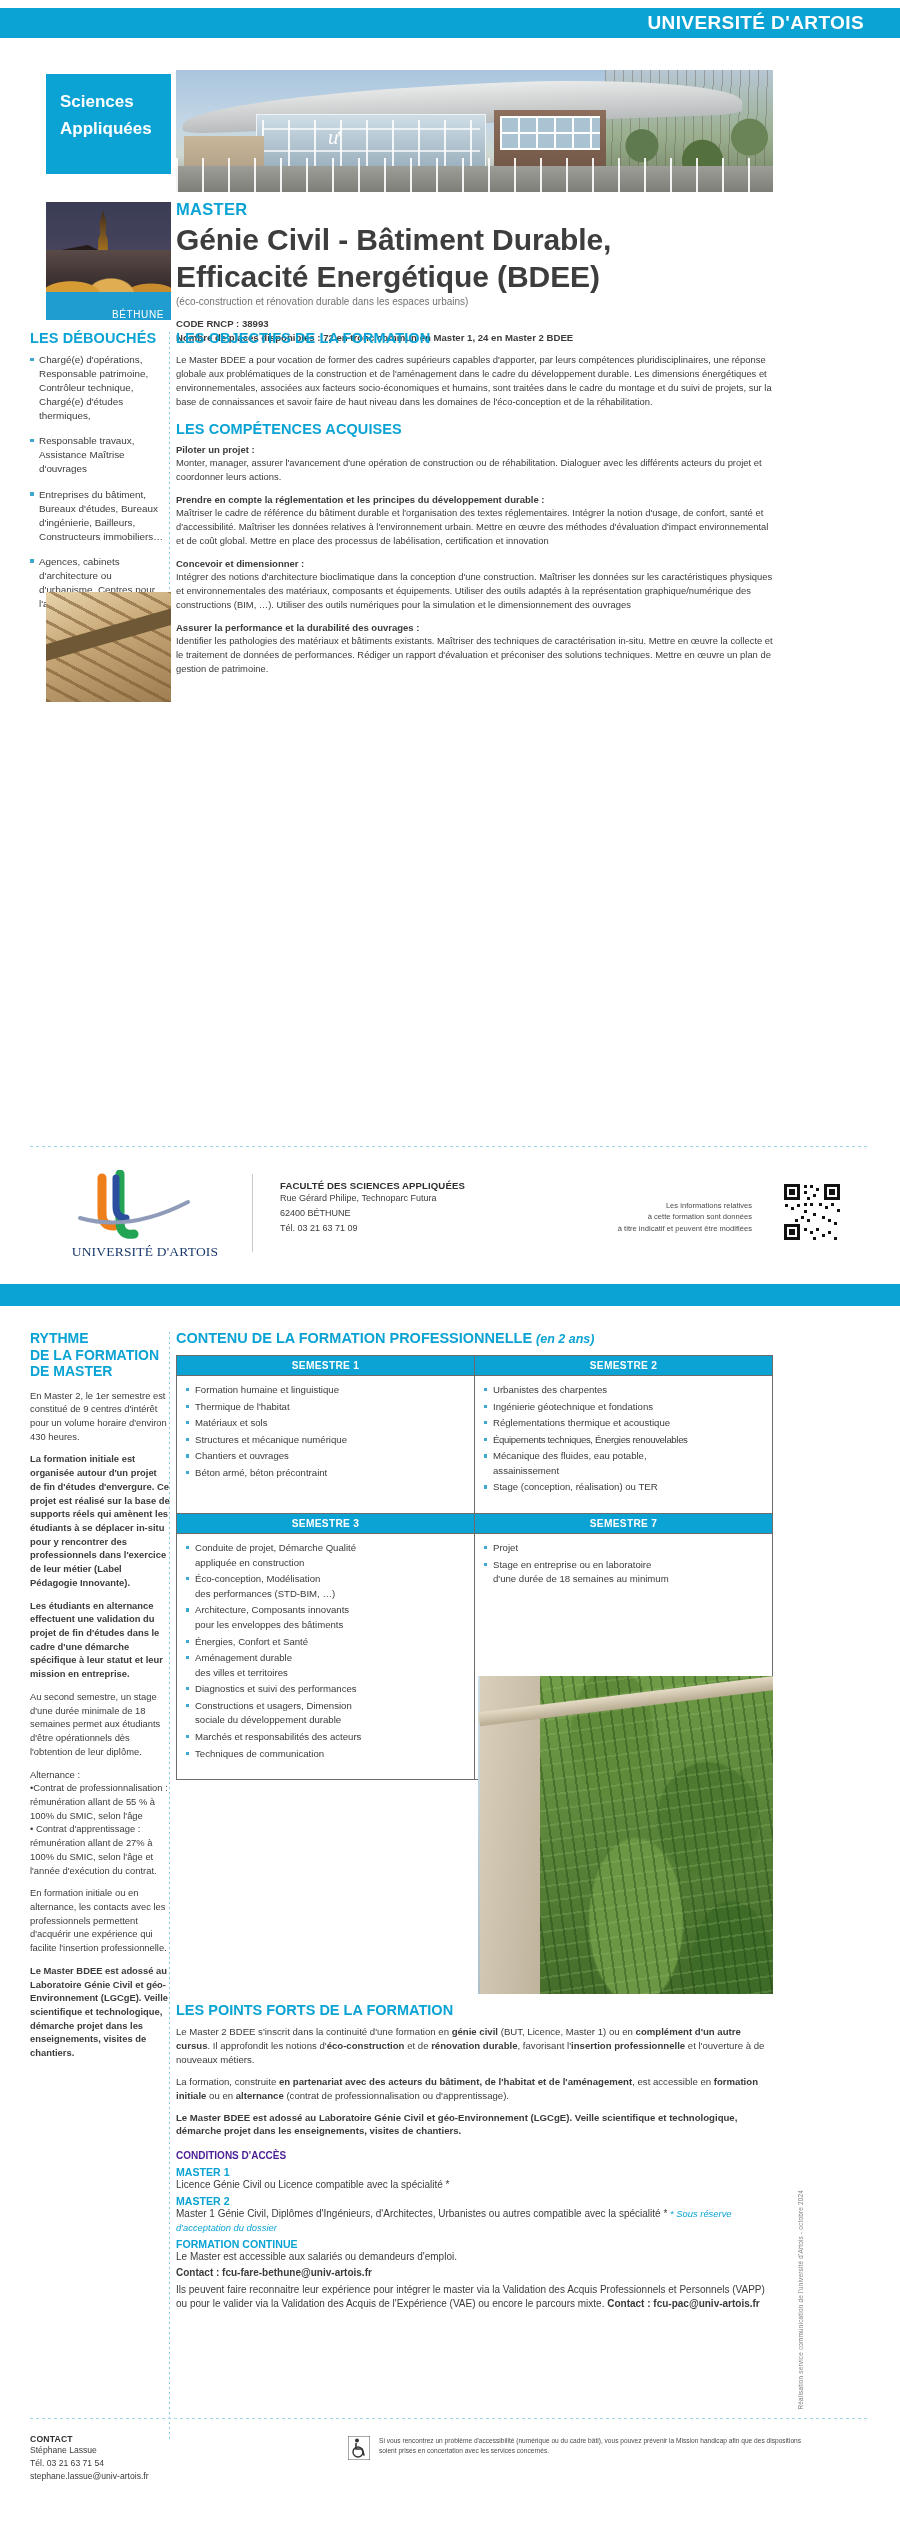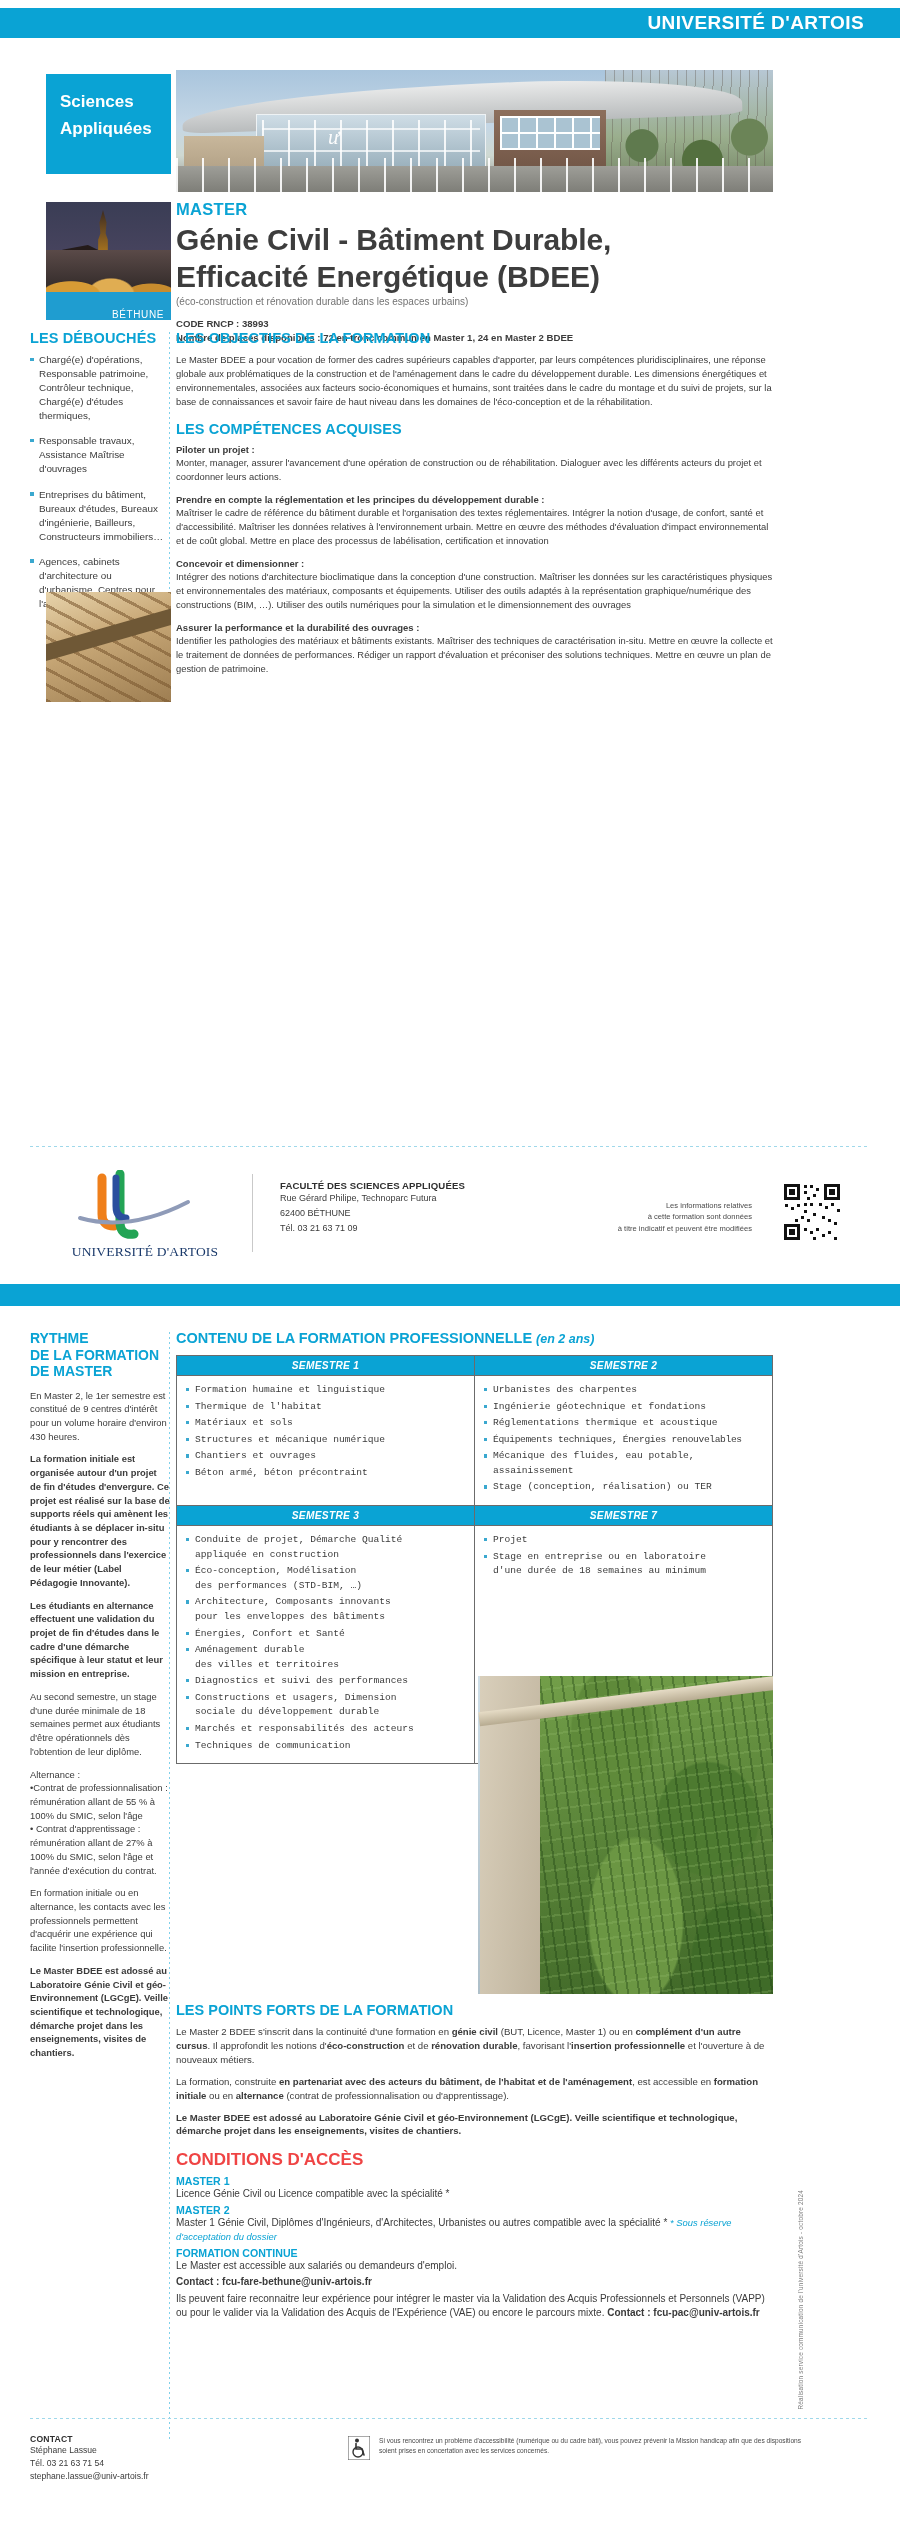--- a/index.html
+++ b/index.html
@@ -224,26 +224,24 @@
   .low-left p.b { font-weight:bold; }
 
   .contenu-title { color:#0aa3d4; font-size:14.5px; font-weight:bold; margin-bottom:9px; }
   .contenu-title i { font-size:12.5px; font-style:italic; }
 
   table.sem { border-collapse:collapse; width:597px; table-layout:fixed; }
   table.sem th {
     background:#0aa3d4; color:#fff; font-size:10.2px; font-weight:bold;
     padding:4px 0; text-align:center; letter-spacing:.3px;
     border:1px solid #6b6b6b;
-    font-style:italic;
   }
   table.sem td {
-    border:1px solid #6b6b6b; vertical-align:top; padding:7px 9px 8px 9px;
+    border:1px solid #6b6b6b; vertical-align:top; padding:7px 9px 16px 9px;
     background:#fff;
-    font-family:Liberation Mono, monospace;
   }
   td ul { list-style:none; margin:0; padding:0; }
   td ul li {
     font-size:9.6px; line-height:1.52; color:#3b3b3b;
     padding-left:9px; position:relative; margin-bottom:2px;
   }
   td ul li:before {
     content:""; position:absolute; left:0; top:5px;
     width:3.2px; height:3.2px; background:#3aa8cf;
   }
@@ -272,21 +270,21 @@
     content:""; position:absolute; inset:0;
     background:repeating-linear-gradient(82deg, rgba(25,60,15,.35) 0 2px, transparent 2px 11px),
                repeating-linear-gradient(-8deg, rgba(150,190,110,.25) 0 2px, transparent 2px 15px);
   }
   .gw-beam {
     position:absolute; left:0; top:18px; width:300px; height:14px;
     background:linear-gradient(180deg,#e6dcc6,#b7ab91); transform:rotate(-7deg);
   }
 
   .points-title { color:#0aa3d4; font-size:14.5px; font-weight:bold; margin-bottom:7px; }
-  .cond-title   { color:#ef4444; font-size:17px; font-weight:bold; margin-bottom:5px; }
+  .cond-title   { color:#4c1d95; font-size:10px; font-weight:bold; margin-bottom:5px; }
   .cond-h { color:#0aa3d4; font-size:10.6px; font-weight:bold; }
   .cond-p { font-size:10px; line-height:1.45; margin:0 0 2px 0; color:#3b3b3b; }
   .cond-p b { font-weight:bold; }
   .cond-p i { font-style:italic; color:#0aa3d4; font-size:9.4px; }
 
   .vertical-credit {
     position:absolute; right:16px; top:2190px;
     writing-mode:vertical-rl; transform:rotate(180deg);
     font-size:6.4px; color:#7b7b7b; letter-spacing:.2px;
   }

